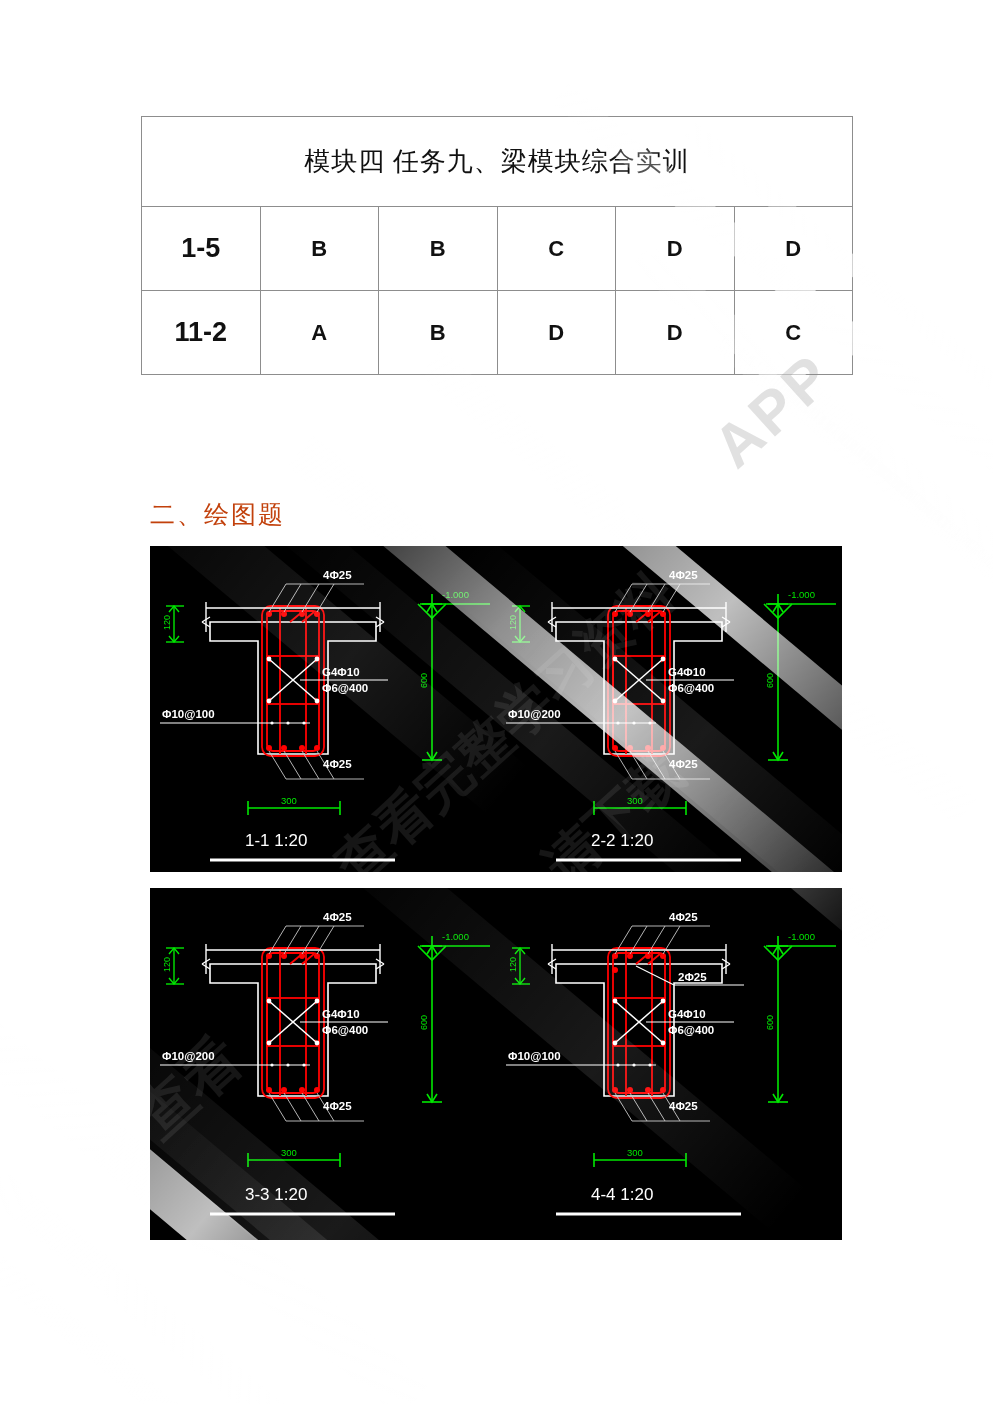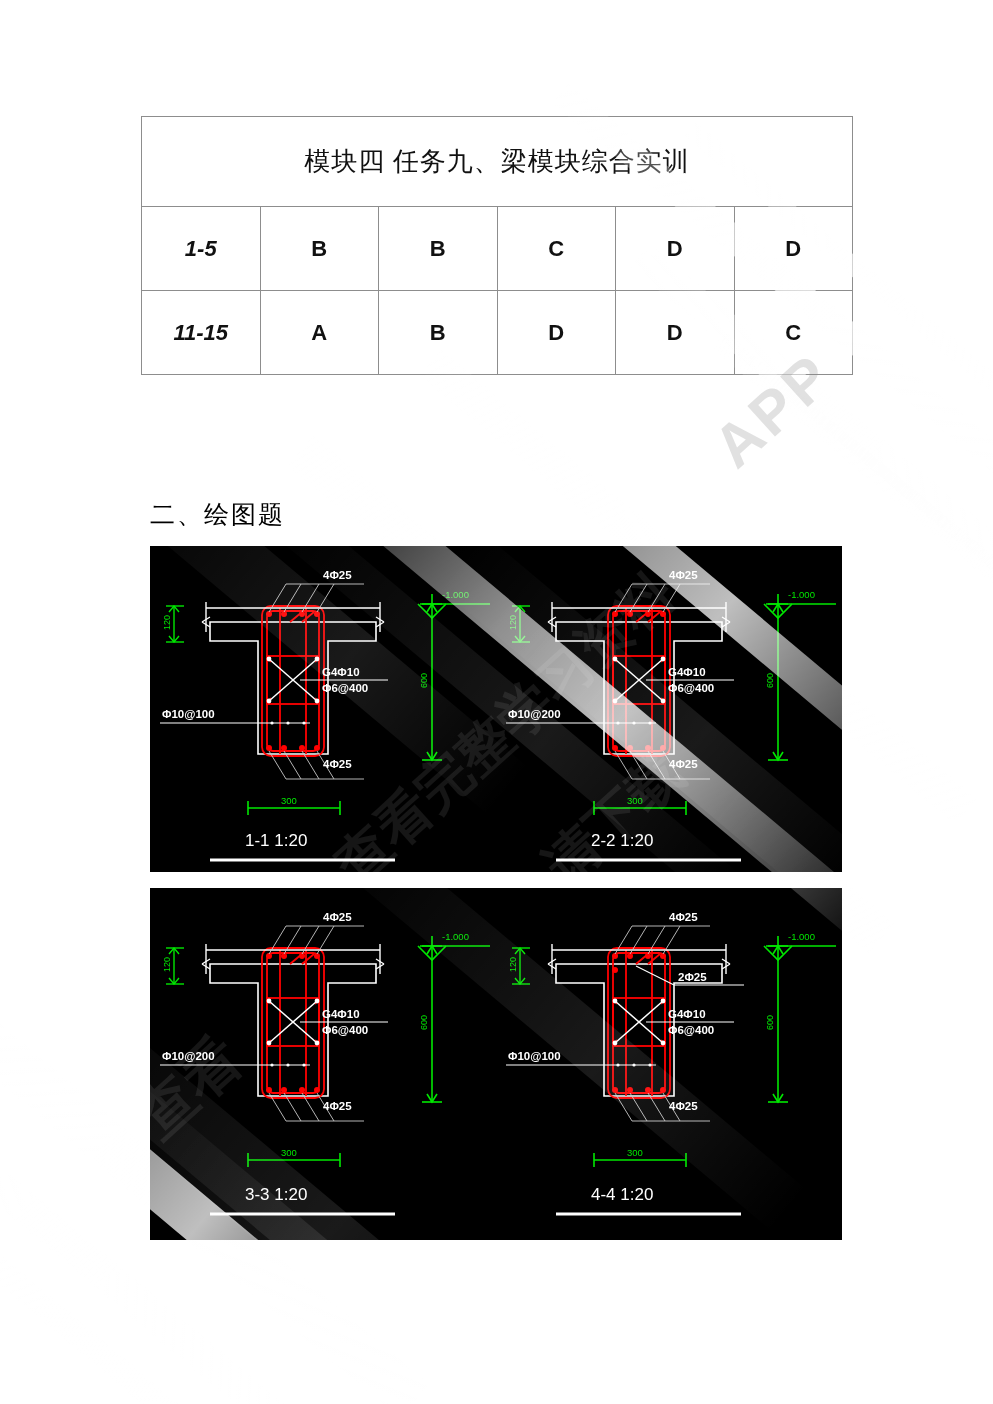--- a/index.html
+++ b/index.html
@@ -59,39 +59,38 @@
     color: #111;
   }
   td.title-cell {
     height: 87px;
     font-size: 26px;
     font-family: "Liberation Serif", serif;
     letter-spacing: 1px;
   }
   td.row-label {
     height: 81px;
-    font-size: 22px;
+    font-size: 27px;
     font-family: "Liberation Sans", sans-serif;
     font-weight: 600;
-    font-style: italic;
   }
   td.answer-cell {
     height: 81px;
     font-size: 22px;
     font-family: "Liberation Sans", sans-serif;
     font-weight: 600;
   }
 
   
   #section-heading {
     position: absolute;
     left: 150px;
     top: 498px;
     font-size: 25px;
-    color: #000000;
+    color: #c2410c;
     letter-spacing: 2px;
     z-index: 10;
   }
 
   
   .cad-block {
     position: absolute;
     background: #000000;
     z-index: 5;
     overflow: hidden;
@@ -132,21 +131,21 @@
         <td class="row-label">1-5</td>
         <td class="answer-cell">B</td>
         <td class="answer-cell">B</td>
         <td class="answer-cell">C</td>
         <td class="answer-cell">D</td>
         <td class="answer-cell">D</td>
       </tr>
 
 
       <tr>
-        <td class="row-label">11-15</td>
+        <td class="row-label">11-2</td>
         <td class="answer-cell">A</td>
         <td class="answer-cell">B</td>
         <td class="answer-cell">D</td>
         <td class="answer-cell">D</td>
         <td class="answer-cell">C</td>
       </tr>
     </tbody>
   </table>
 </div>
 

